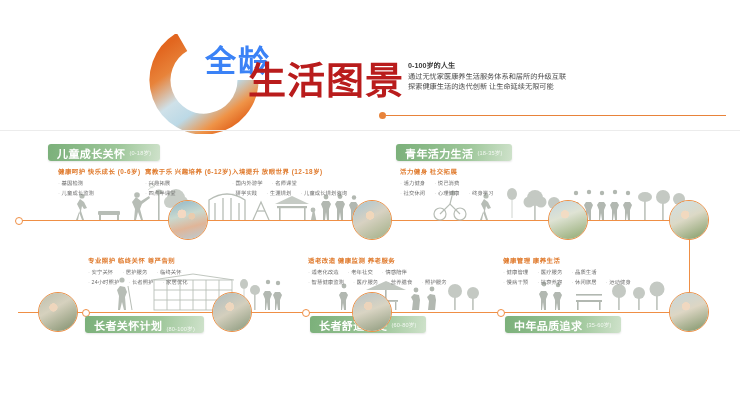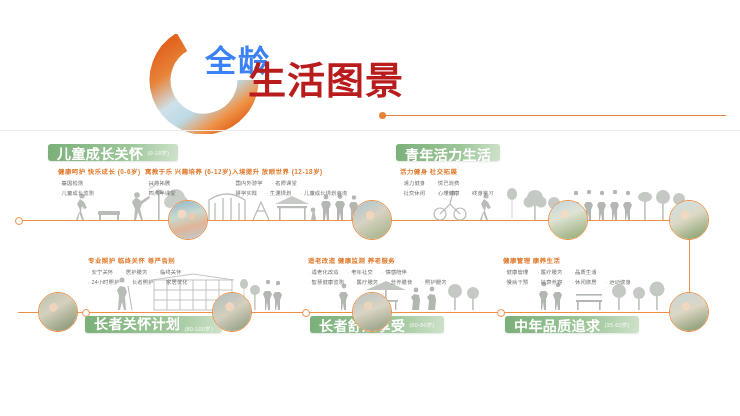--- a/index.html
+++ b/index.html
@@ -62,21 +62,21 @@
   
   .pill{
     position:absolute;height:17px;border-radius:3px;
     background:linear-gradient(100deg,#7bb07a 0%,#9ec79a 62%,#cfe2cb 100%);
     display:flex;align-items:center;padding:0 9px;
     box-shadow:0 1px 2px rgba(0,0,0,.10);
     white-space:nowrap;
   }
   .pill .pt{
     font-family:"DejaVu Sans","Liberation Sans",sans-serif;
-    font-weight:700;font-size:14px;color:#ffffff;letter-spacing:.4px;
+    font-weight:700;font-size:11px;color:#ffffff;letter-spacing:.4px;
   }
   .pill .pa{
     font-size:5.6px;color:#f2f7f1;margin-left:4px;letter-spacing:.2px;
     font-weight:400;
   }
 
   
   .blk{position:absolute;white-space:nowrap;}
   .blk-h{
     font-size:6.4px;font-weight:700;color:#e07b2e;letter-spacing:.5px;
@@ -149,20 +149,25 @@
             <stop offset="100%" stop-color="#e2661f"></stop>
           </linearGradient>
         </defs>
         <path d="M34 8 A44 44 0 1 0 100 46" fill="none" stroke="url(#arcg)" stroke-width="21" stroke-linecap="butt"></path>
       </svg>
     </div>
 
     <div class="title-zhl">全龄</div>
     <div class="title-main">生活图景</div>
 
+    <div class="subtitle">
+      <div class="s1">0-100岁的人生</div>
+      <div>通过无忧家医康养生活服务体系和居所的升级互联</div>
+      <div>探索健康生活的迭代创新 让生命延续无限可能</div>
+    </div>
 
     <div class="head-rule-dot"></div>
     <div class="head-rule"></div>
     <div class="head-hair"></div>
   </div>
 
   <div class="tl tl-h" style="left:18px;  top:220px; width:672px;"></div>
 
   <div class="tl tl-v" style="left:689px; top:220px; height:93px;"></div>
 
@@ -420,21 +425,21 @@
     </div>
   </div>
 
   <div class="node" style="left:168px;top:200px;width:40px;height:40px;">
     <div class="ph ph-kids"></div>
   </div>
   <div class="node" style="left:352px;top:200px;width:40px;height:40px;">
     <div class="ph ph-teen"></div>
   </div>
 
-  <div class="pill" style="left:396px;top:144px;flex-direction:column;">
+  <div class="pill" style="left:396px;top:144px;">
     <span class="pt">青年活力生活</span>
     <span class="pa">(18-35岁)</span>
   </div>
 
   <div class="blk" style="left:400px;top:167px;">
     <div class="blk-h">活力健身 社交拓展</div>
     <div class="blk-rows">
       <div class="blk-row">
         <span class="bl">活力健身</span>
         <span class="bl">悦己消费</span>

